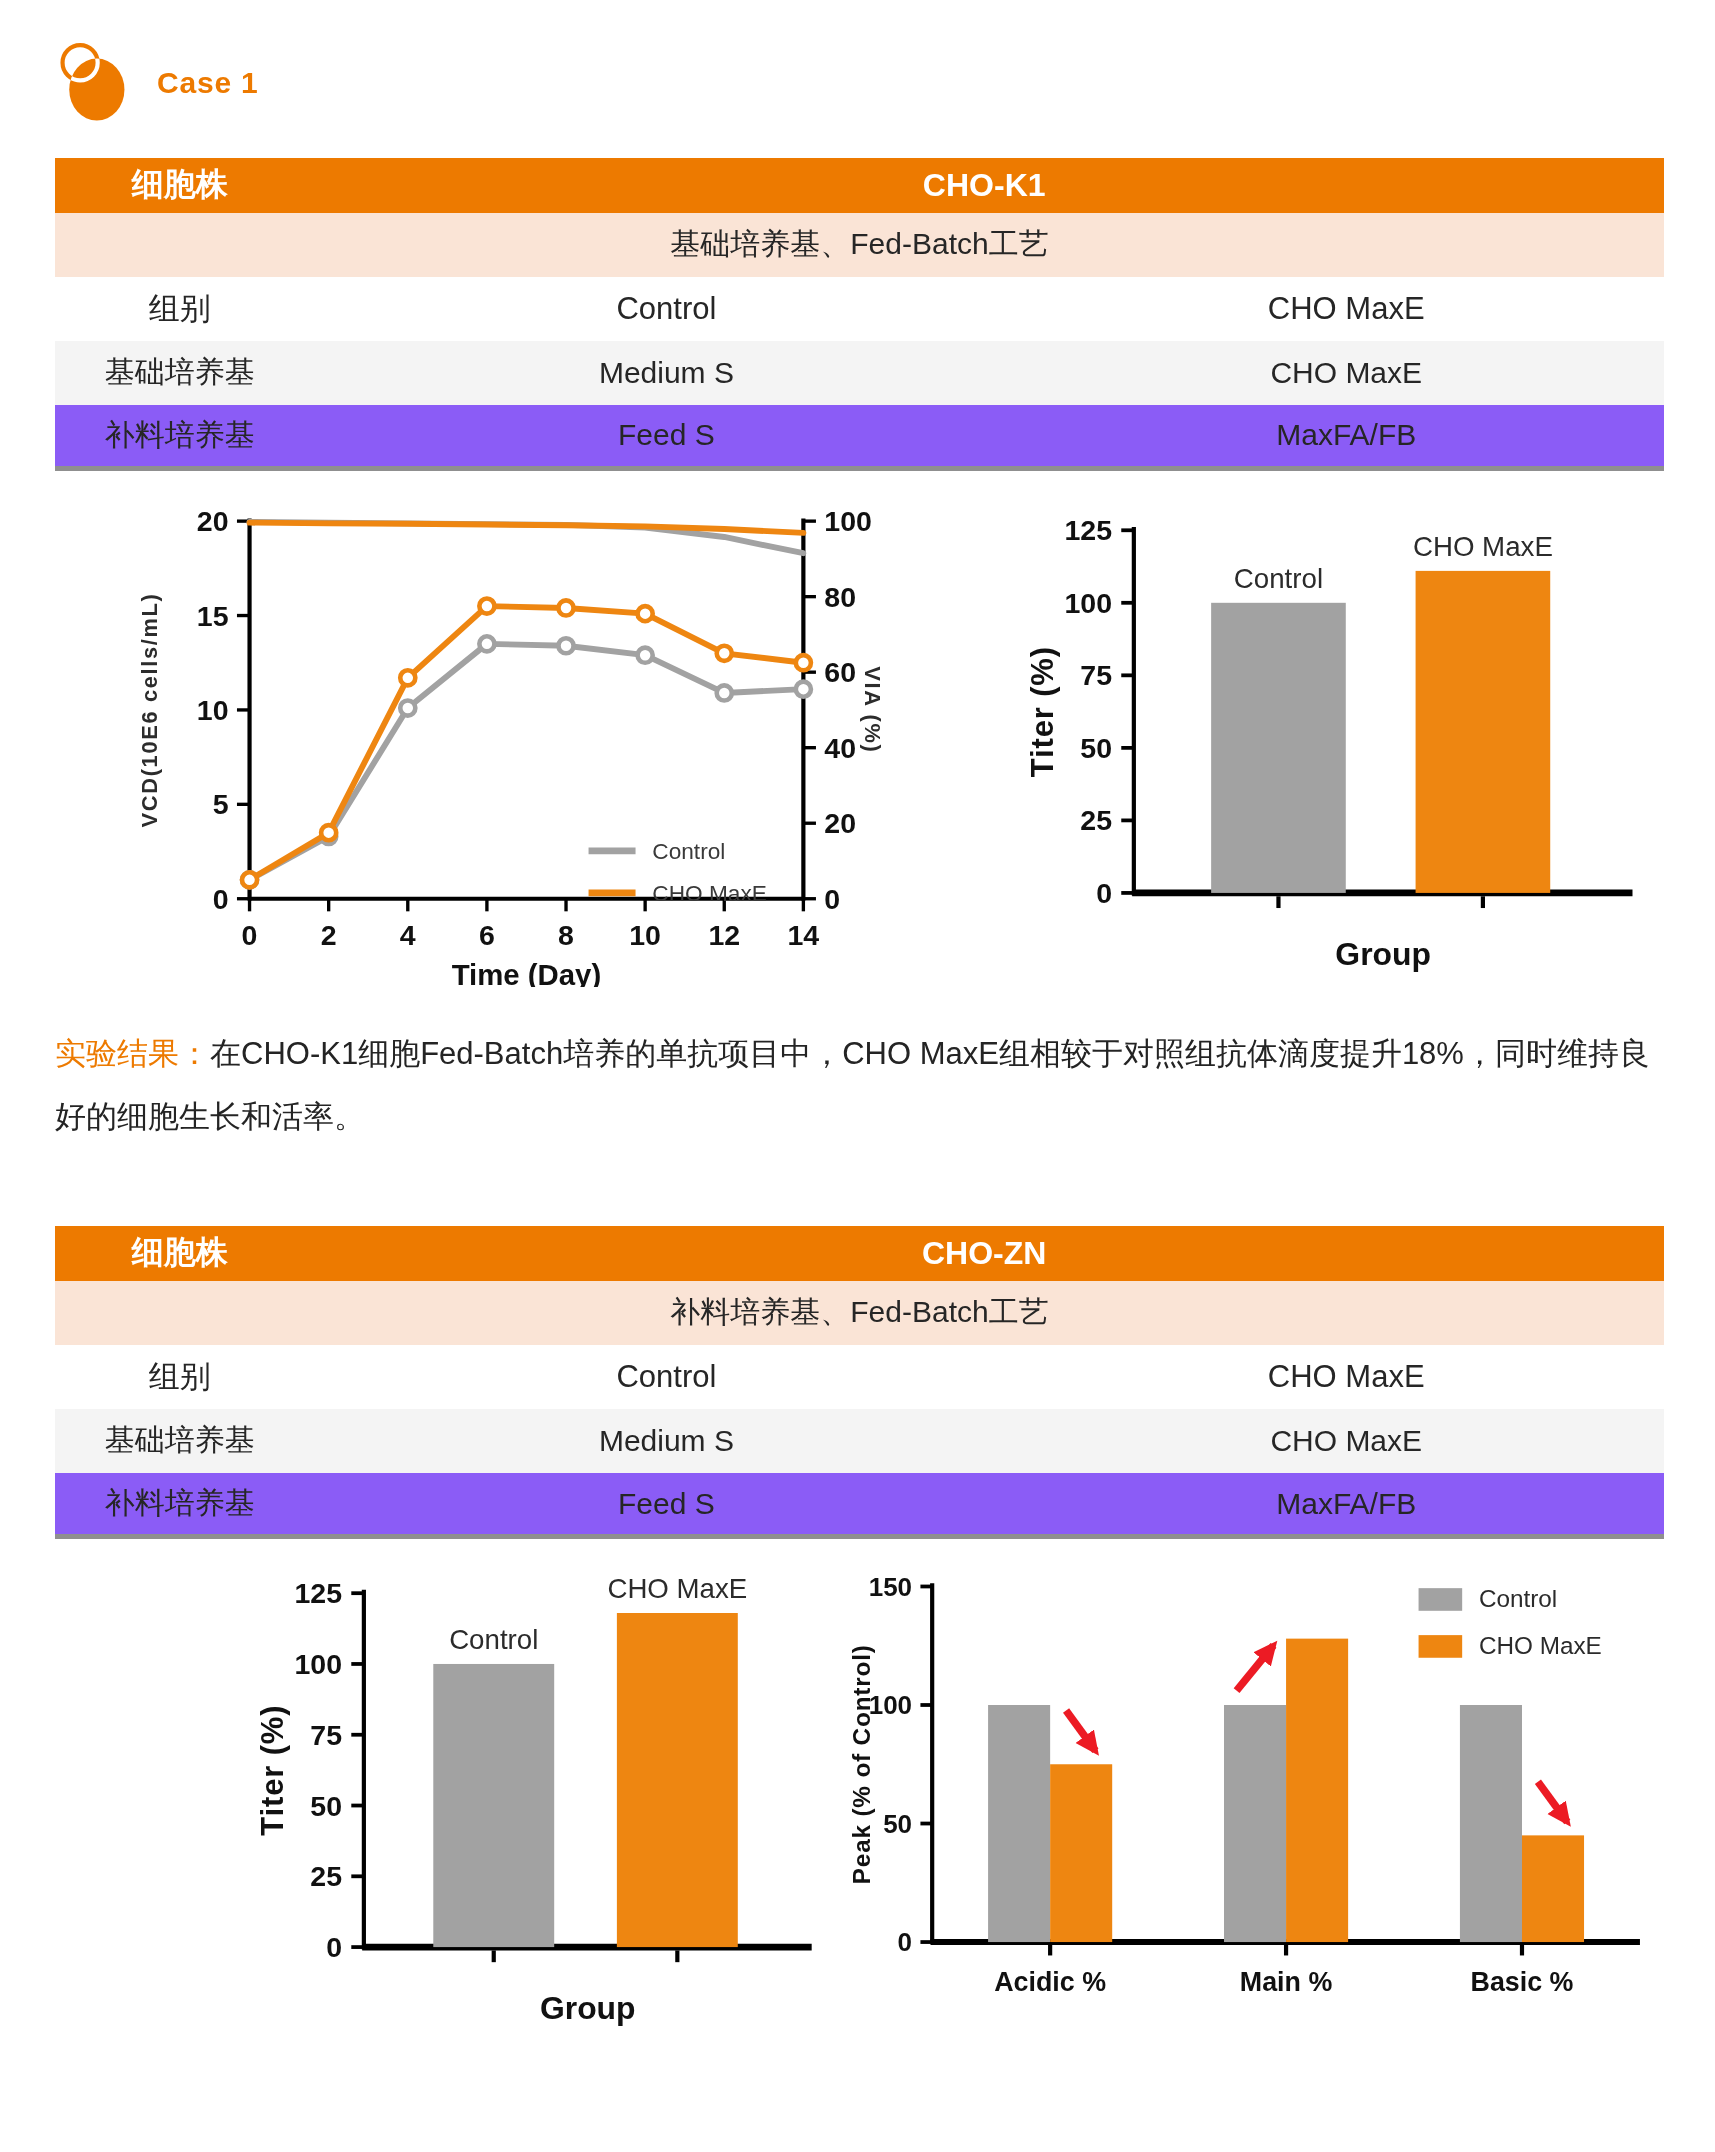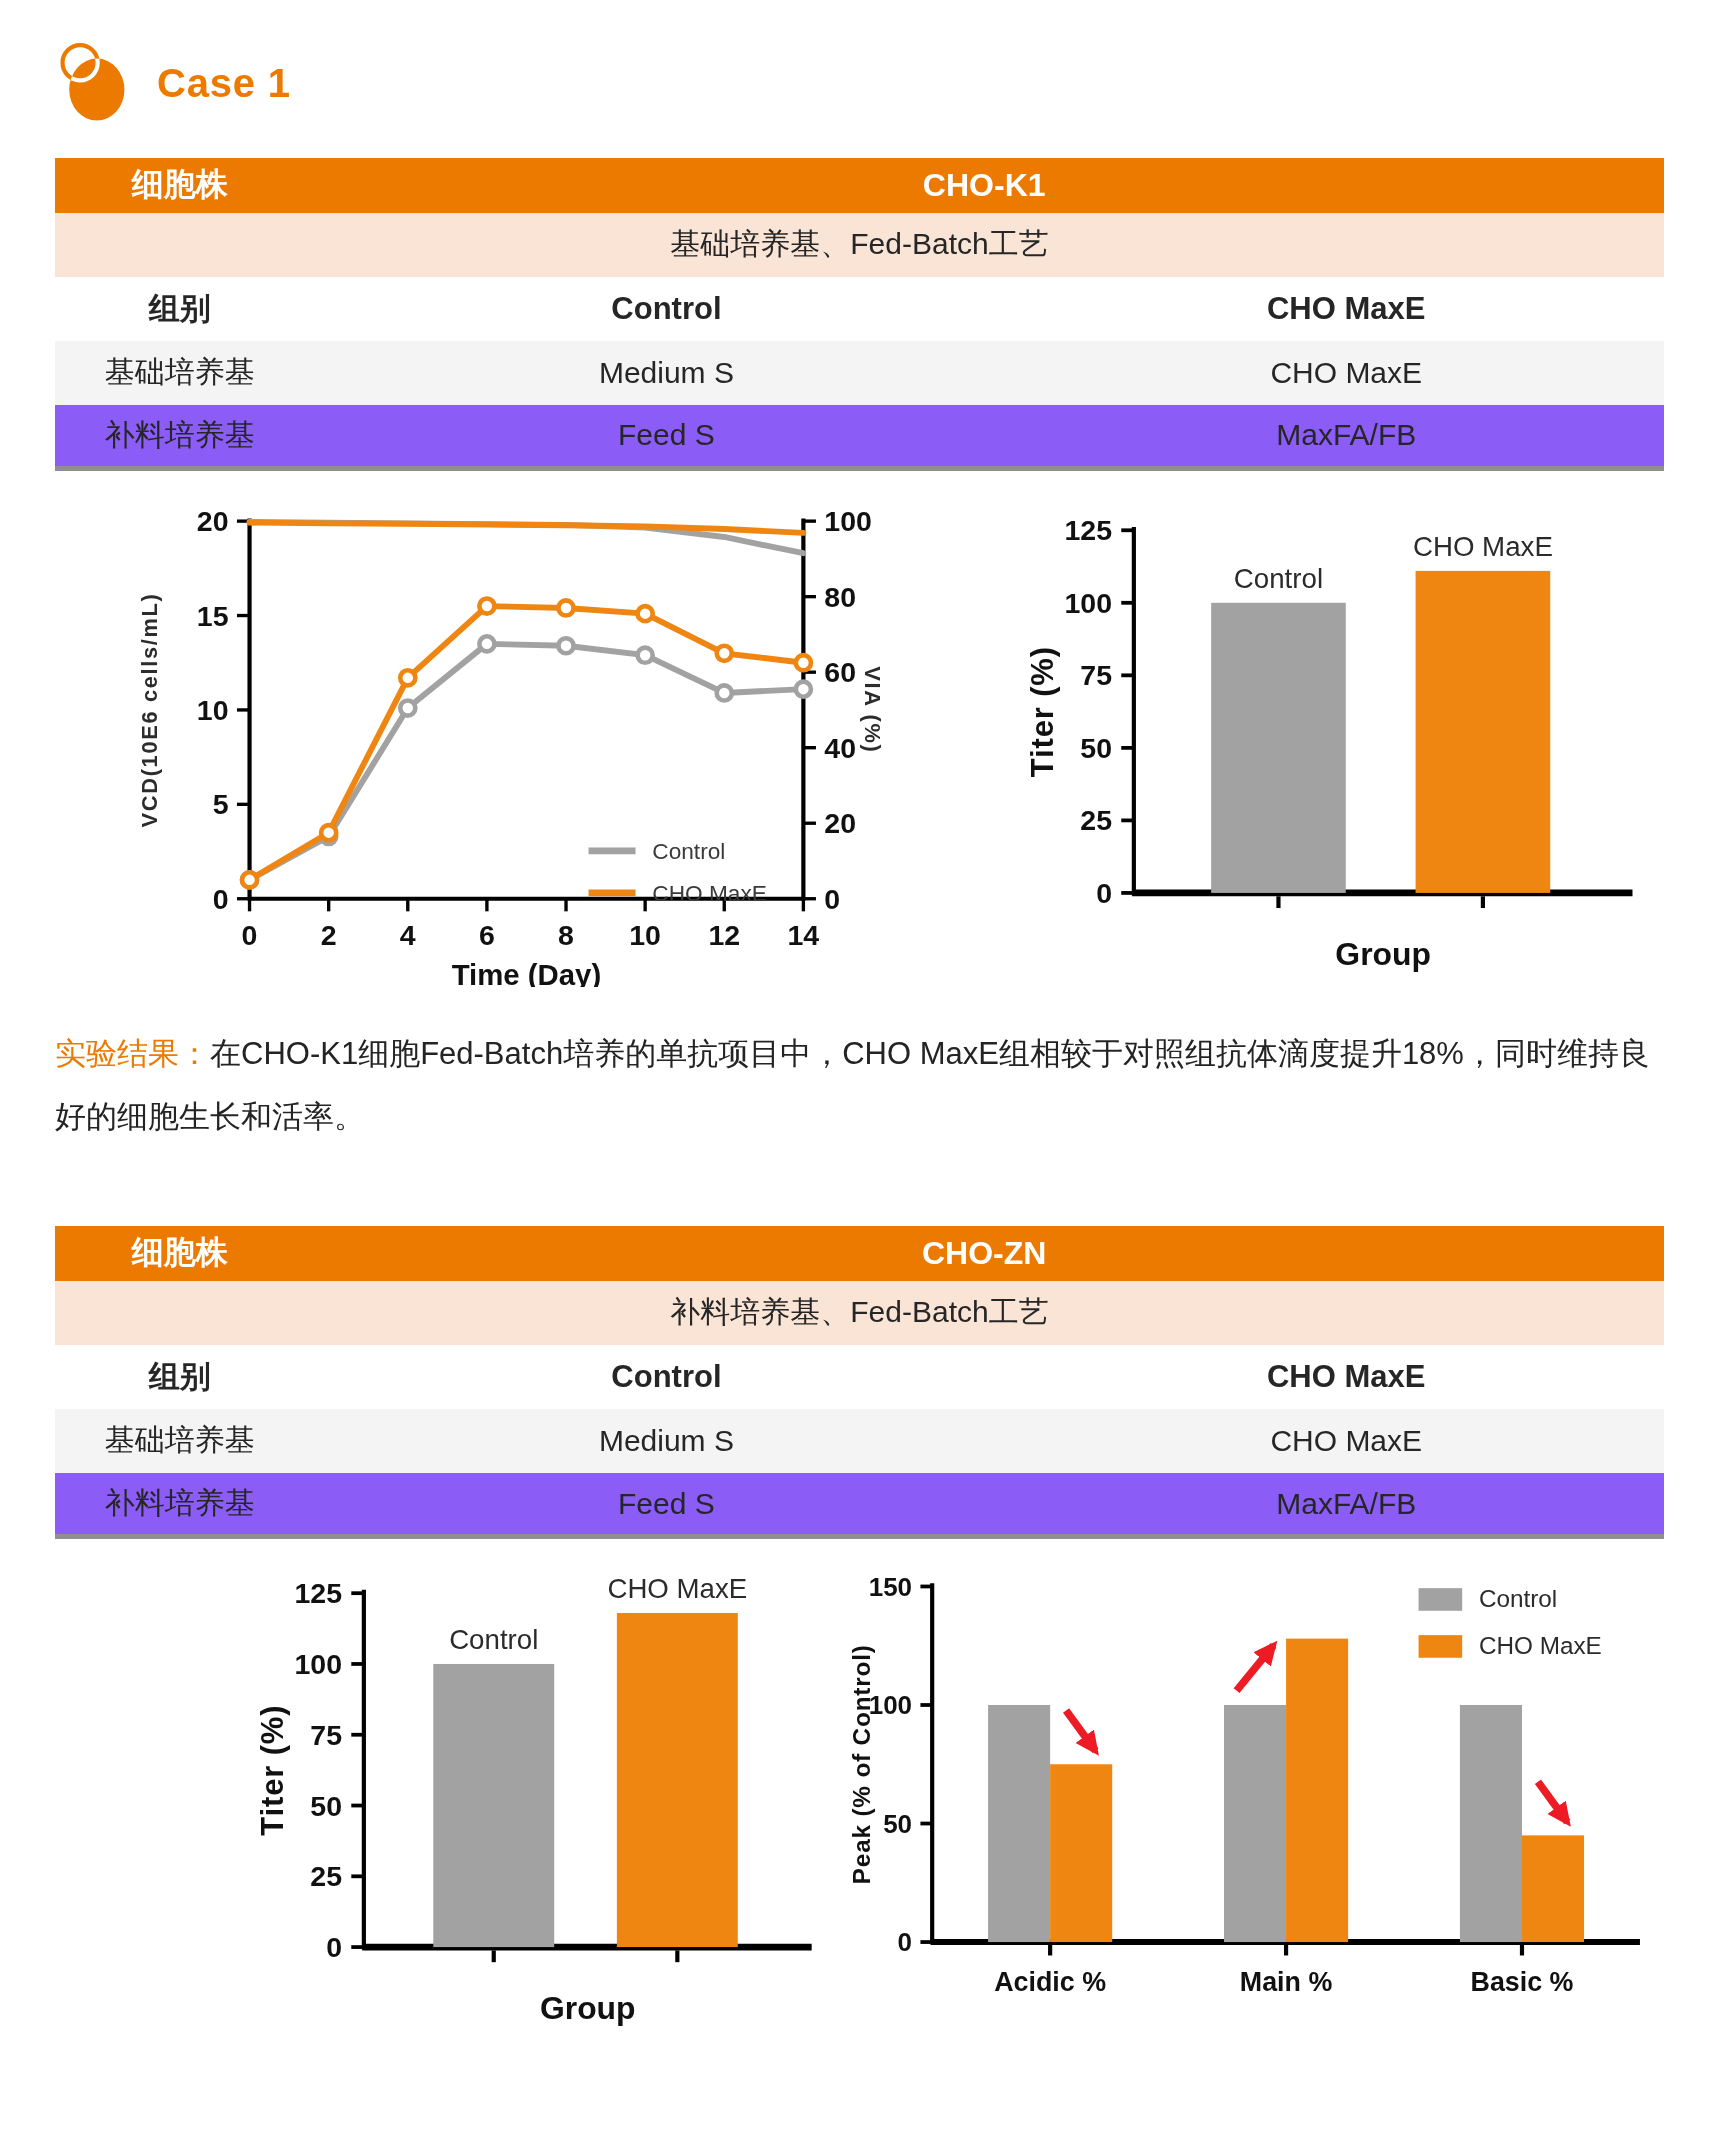--- a/index.html
+++ b/index.html
@@ -4,28 +4,28 @@
 <style>
   :root{
     --orange:#ED7A00; --chart-orange:#EE8611; --peach:#FAE4D6; --rowgray:#F4F4F4;
     --gray:#A2A2A2; --ink:#222222; --red:#EC1B24; --divider:#8F8F8F;
   }
   *{box-sizing:border-box; margin:0; padding:0;}
   body{background:#ffffff; font-family:"Liberation Sans","DejaVu Sans",sans-serif; color:var(--ink);}
   .page{width:1715px; height:2152px; background:#fff; padding:34px 50px 0 55px; overflow:hidden;}
 
   .case-header{display:flex; align-items:center; gap:25px; margin:6.7px 0 32px 0;}
-  .case-title{font-size:40px; font-weight:700; color:var(--orange); letter-spacing:0.8px;}
+  .case-title{font-size:30px; font-weight:700; color:var(--orange); letter-spacing:0.8px;}
 
   table.ctable{width:1609px; border-collapse:collapse; text-align:center; border-bottom:5px solid var(--divider);}
   table.ctable col.c1{width:15.5%;} table.ctable col.c2{width:45%;} table.ctable col.c3{width:39.5%;}
   table.ctable td{font-size:30px; color:#262626;margin-top:28px;}
   tr.r-head td{background:var(--orange); color:#fff; font-weight:700; height:55px; font-size:32px;}
   tr.r-sub td{background:var(--peach); height:64px;}
-  tr.r-cols td{font-weight:700; height:64px; font-size:31px;}
+  tr.r-cols td{font-weight:400; height:64px; font-size:31px;}
   tr.r-data1 td{background:var(--rowgray); height:64px;}
   tr.r-data2 td{background:#8b5cf6; height:64px;}
 
   .figures{display:flex; align-items:flex-start;}
   .figures-1{margin-top:28.5px; padding-left:67px; gap:124px;}
   .figures-2{margin-top:23.5px; padding-left:193px; gap:11.7px;}
   svg text{font-family:"Liberation Sans","DejaVu Sans",sans-serif;}
 
   .result{margin-top:35px; font-size:31px; line-height:2.05; color:#242424; width:1609px;}
   .result .lbl{color:var(--orange); font-weight:400;text-align:right;}

